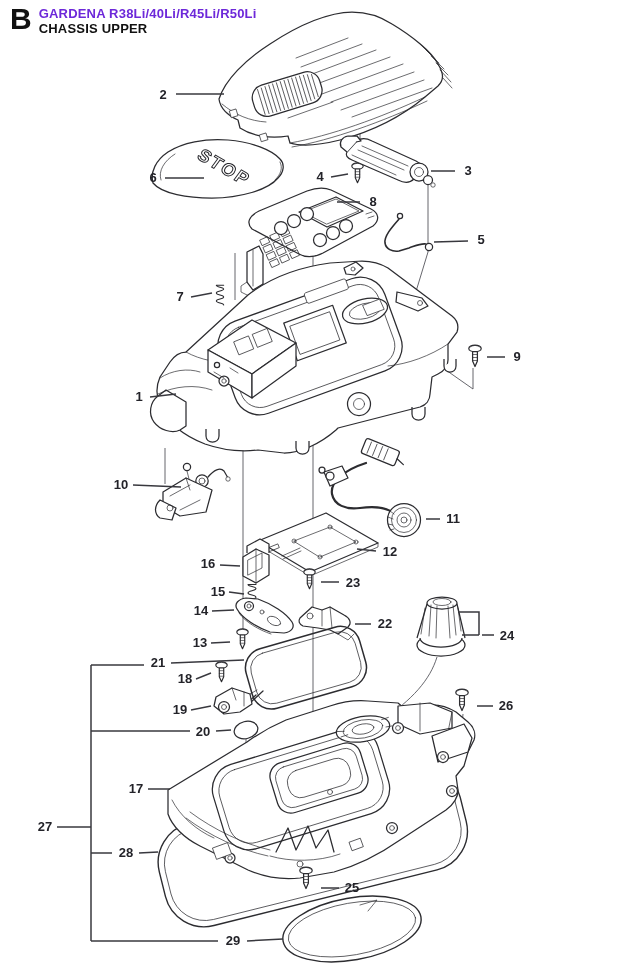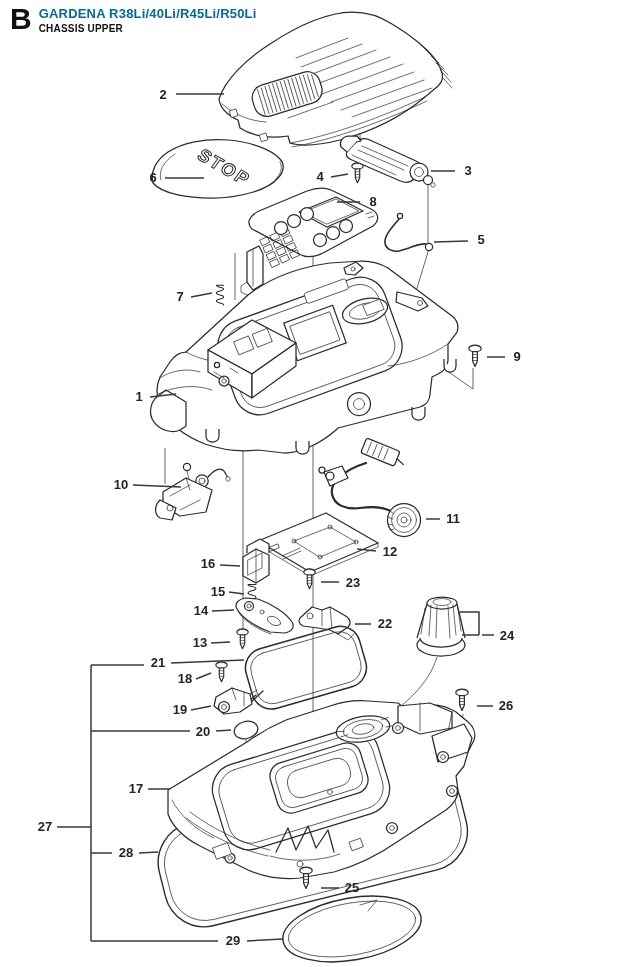--- a/index.html
+++ b/index.html
@@ -1,22 +1,22 @@
 <!DOCTYPE html>
 <html><head>
 <meta charset="utf-8">
 <style>
   html,body{margin:0;padding:0;background:#fff;}
   .page{position:relative;width:626px;height:967px;background:#fff;overflow:hidden;
         font-family:"Liberation Sans",sans-serif;}
   header{position:absolute;left:10px;top:5px;display:flex;gap:7px;align-items:flex-start;}
   .sec-letter{font-size:30px;font-weight:bold;line-height:28px;color:#111;}
   .titles{padding-top:1px;}
-  .model{font-size:13px;font-weight:bold;color:#0369a1;letter-spacing:.2px;line-height:15px;}
-  .subtitle{font-size:10px;font-weight:bold;color:#111;letter-spacing:.2px;line-height:15px;}
+  .model{font-size:13px;font-weight:bold;color:#6d28d9;letter-spacing:.2px;line-height:15px;}
+  .subtitle{font-size:13px;font-weight:bold;color:#111;letter-spacing:.2px;line-height:15px;}
   svg{position:absolute;left:0;top:0;}
   
   .ln{stroke:#2c2c30;stroke-width:1.25;fill:none;stroke-linejoin:round;stroke-linecap:round;}
   .fw{fill:#fff;stroke:#2c2c30;stroke-width:1.25;stroke-linejoin:round;}
   .tn{stroke:#2c2c30;stroke-width:.7;fill:none;stroke-linecap:round;}
   .tnw{fill:#fff;stroke:#2c2c30;stroke-width:.7;}
   .ax{stroke:#56565c;stroke-width:.9;fill:none;}
   .ld{stroke:#38383e;stroke-width:1.5;fill:none;}
   .callout{font:bold 13px "Liberation Sans",sans-serif;fill:#232329;text-anchor:middle;}
   .stoptxt{font:bold 18px "Liberation Sans",sans-serif;fill:#fff;stroke:#26262b;stroke-width:1;

